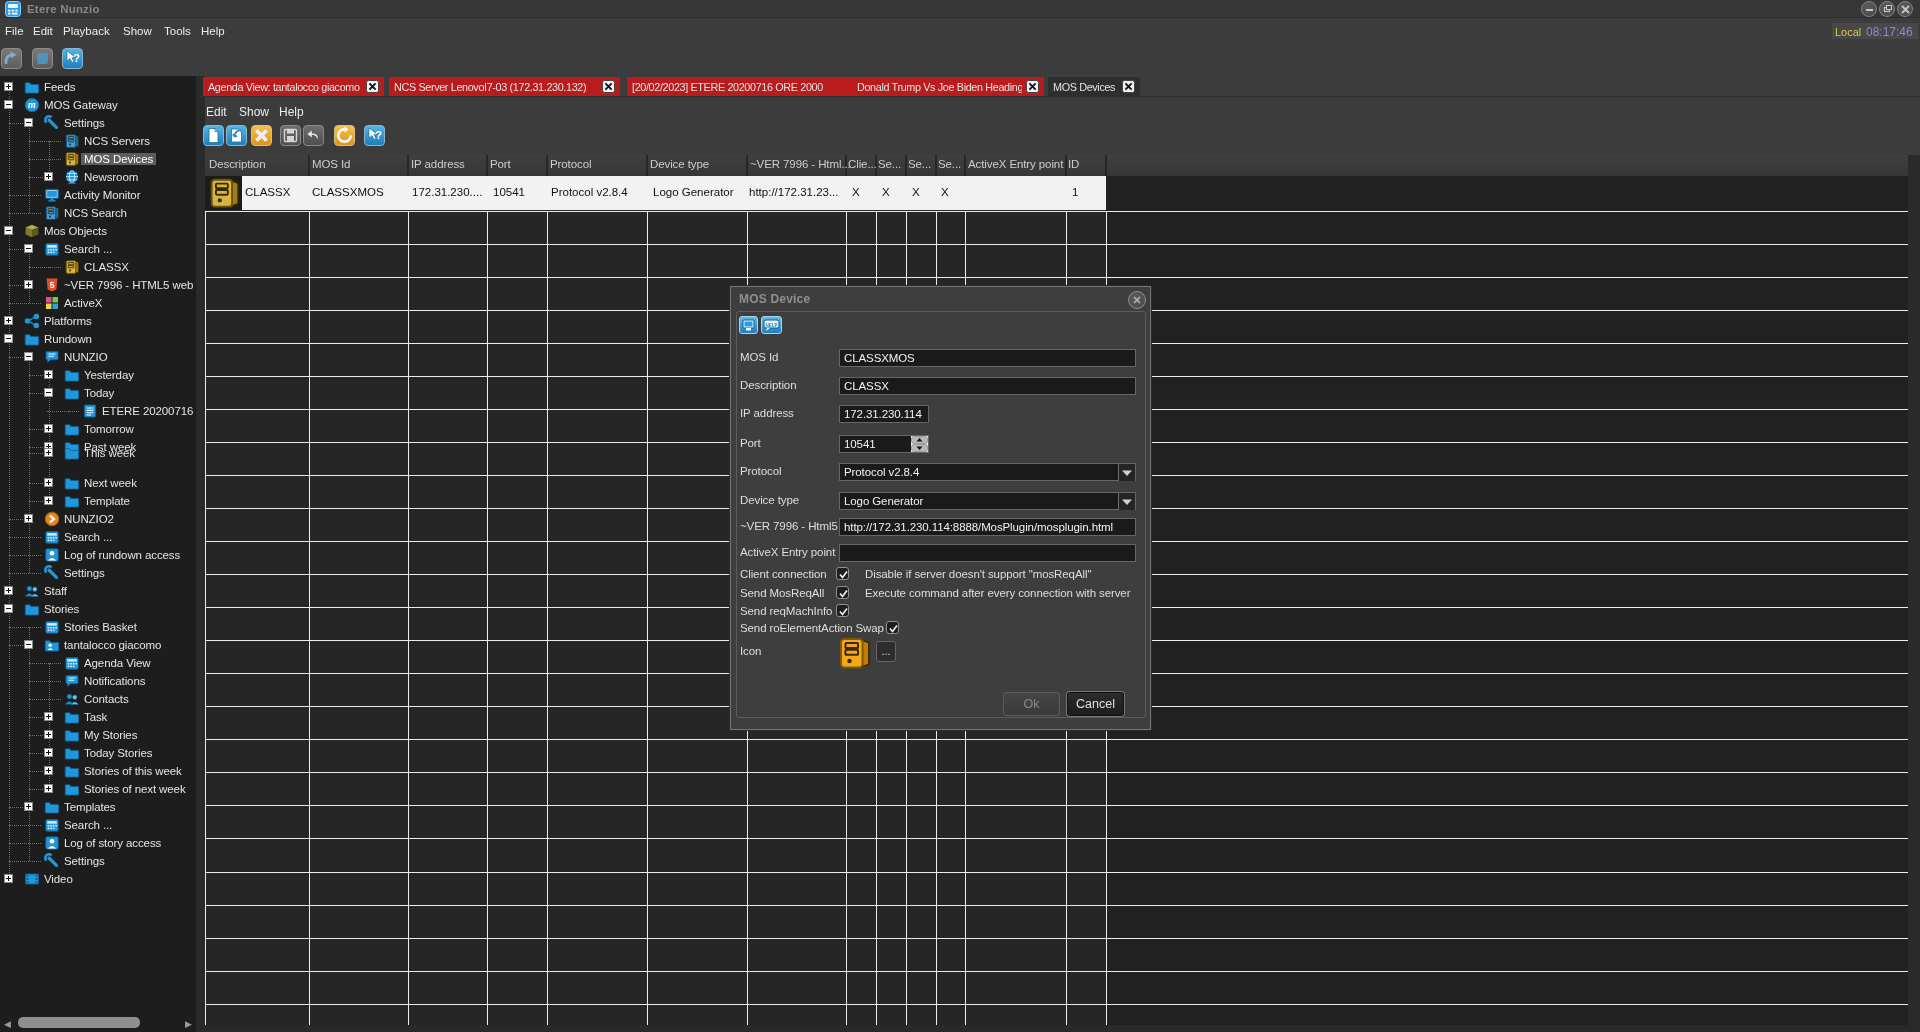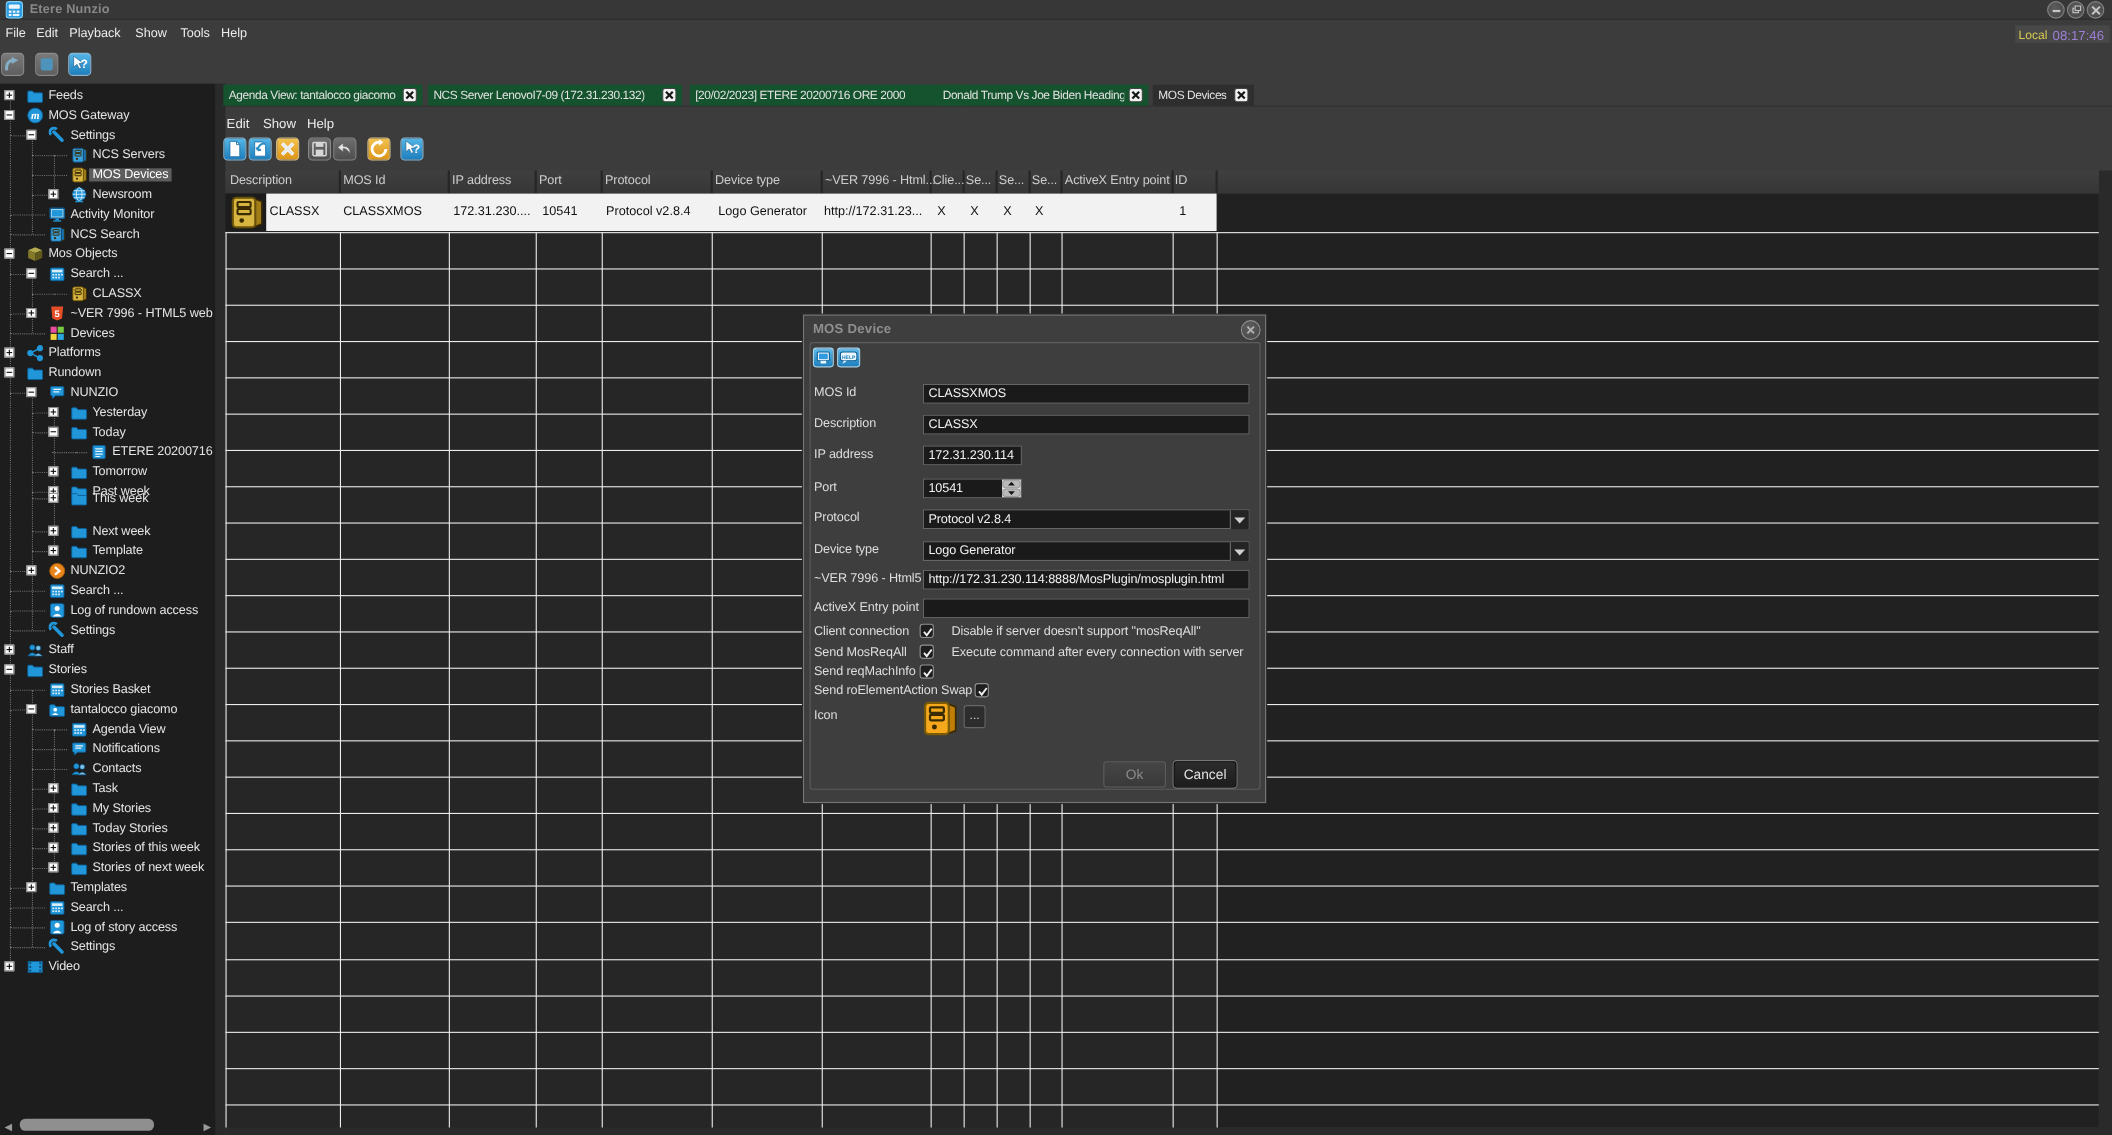--- a/index.html
+++ b/index.html
@@ -26,21 +26,21 @@
 .exp i{position:absolute;left:1px;top:3px;width:5px;height:1px;background:#111;}
 .exp.plus b{position:absolute;left:3px;top:1px;width:1px;height:5px;background:#111;}
 .rail{position:absolute;width:1px;border-left:1px dotted #6e6e6e;}
 .stub{position:absolute;height:1px;border-top:1px dotted #6e6e6e;}
 .ticon{position:absolute;top:1px;}
 
 #hsb{left:0;top:938px;width:196px;height:16px;background:#1d1d1d;}
 #hsbthumb{left:18px;top:941px;width:122px;height:11px;background:#8f8f8f;border-radius:5px;}
 .sbarrow{font-size:9px;color:#9a9a9a;top:943px;}
 
-.tab{top:77px;height:19px;background:#14532d;display:flex;align-items:center;justify-content:space-between;padding:0 5px;gap:4px;}
+.tab{top:77px;height:19px;background:#b91c1c;display:flex;align-items:center;justify-content:space-between;padding:0 5px;gap:4px;}
 .tab .tt{font-size:10.8px;letter-spacing:-0.35px;color:#e2e2e2;white-space:nowrap;overflow:hidden;}
 .tab.active{background:#2e2e2e;}
 .tabx{flex:0 0 auto;width:13px;height:13px;}
 #tabline{left:196px;top:96px;width:1724px;height:1px;background:#2f2f2f;}
 
 #theader{left:205px;top:155px;width:1703px;height:21px;background:linear-gradient(#3f3f3f,#363636);}
 .hsep{position:absolute;top:0;width:2px;height:21px;background:#262626;}
 .hlab{position:absolute;top:4px;font-size:11.5px;letter-spacing:-0.1px;color:#cdcdcd;white-space:nowrap;}
 #gridarea{left:205px;top:176px;width:1703px;height:849px;background:#212121;}
 .vline{position:absolute;width:1px;background:#ededed;}
@@ -258,21 +258,21 @@
 <div class="tlab" style="left:64px;">~VER 7996 - HTML5 web MOS</div>
 </div>
 <div class="trow" style="top:218px;">
 <div class="stub" style="left:9px;top:9px;width:32px;"></div>
 <div class="ticon" style="left:44px;"><svg width="16" height="16" viewBox="0 0 16 16">
             <rect x="2" y="2" width="5.5" height="5.5" fill="#e84ca0"></rect>
             <rect x="8.5" y="2" width="5.5" height="5.5" fill="#7ac943"></rect>
             <rect x="2" y="8.5" width="5.5" height="5.5" fill="#f2d53c"></rect>
             <rect x="8.5" y="8.5" width="5.5" height="5.5" fill="#2aa6e0"></rect>
           </svg></div>
-<div class="tlab" style="left:64px;">Devices</div>
+<div class="tlab" style="left:64px;">ActiveX</div>
 </div>
 <div class="trow" style="top:236px;">
 <div class="exp plus" style="left:4px;">
           <i></i>
           <b></b>
         </div>
 <div class="ticon" style="left:24px;"><svg width="16" height="16" viewBox="0 0 16 16">
             <g stroke="#2196d8" stroke-width="1.4" fill="#2196d8">
               <path d="M4 8 L12 3.5 M4 8 L12 12.5" fill="none"></path>
               <circle cx="3.5" cy="8" r="2.1"></circle>
@@ -654,21 +654,21 @@
 <div class="abs" style="left:205px;top:1025px;width:1703px;height:7px;background:#2a2a2a;"></div>
 <div class="abs" id="tabline"></div>
 <div class="abs tab" style="left:203px;width:181px;">
       <span class="tt">Agenda View: tantalocco giacomo</span>
       <svg class="tabx" width="13" height="13" viewBox="0 0 13 13">
         <rect x="0.5" y="0.5" width="12" height="12" rx="2" fill="#f2f2f2" stroke="#444"></rect>
         <path d="M3.4 3.4 L9.6 9.6 M9.6 3.4 L3.4 9.6" stroke="#161616" stroke-width="2"></path>
       </svg>
     </div>
 <div class="abs tab" style="left:389px;width:231px;">
-      <span class="tt">NCS Server LenovoI7-09 (172.31.230.132)</span>
+      <span class="tt">NCS Server LenovoI7-03 (172.31.230.132)</span>
       <svg class="tabx" width="13" height="13" viewBox="0 0 13 13">
         <rect x="0.5" y="0.5" width="12" height="12" rx="2" fill="#f2f2f2" stroke="#444"></rect>
         <path d="M3.4 3.4 L9.6 9.6 M9.6 3.4 L3.4 9.6" stroke="#161616" stroke-width="2"></path>
       </svg>
     </div>
 <div class="abs tab" style="left:627px;width:251px;">
       <span class="tt">[20/02/2023] ETERE 20200716 ORE 2000</span>
       <svg class="tabx" width="13" height="13" viewBox="0 0 13 13">
         <rect x="0.5" y="0.5" width="12" height="12" rx="2" fill="#f2f2f2" stroke="#444"></rect>
         <path d="M3.4 3.4 L9.6 9.6 M9.6 3.4 L3.4 9.6" stroke="#161616" stroke-width="2"></path>

